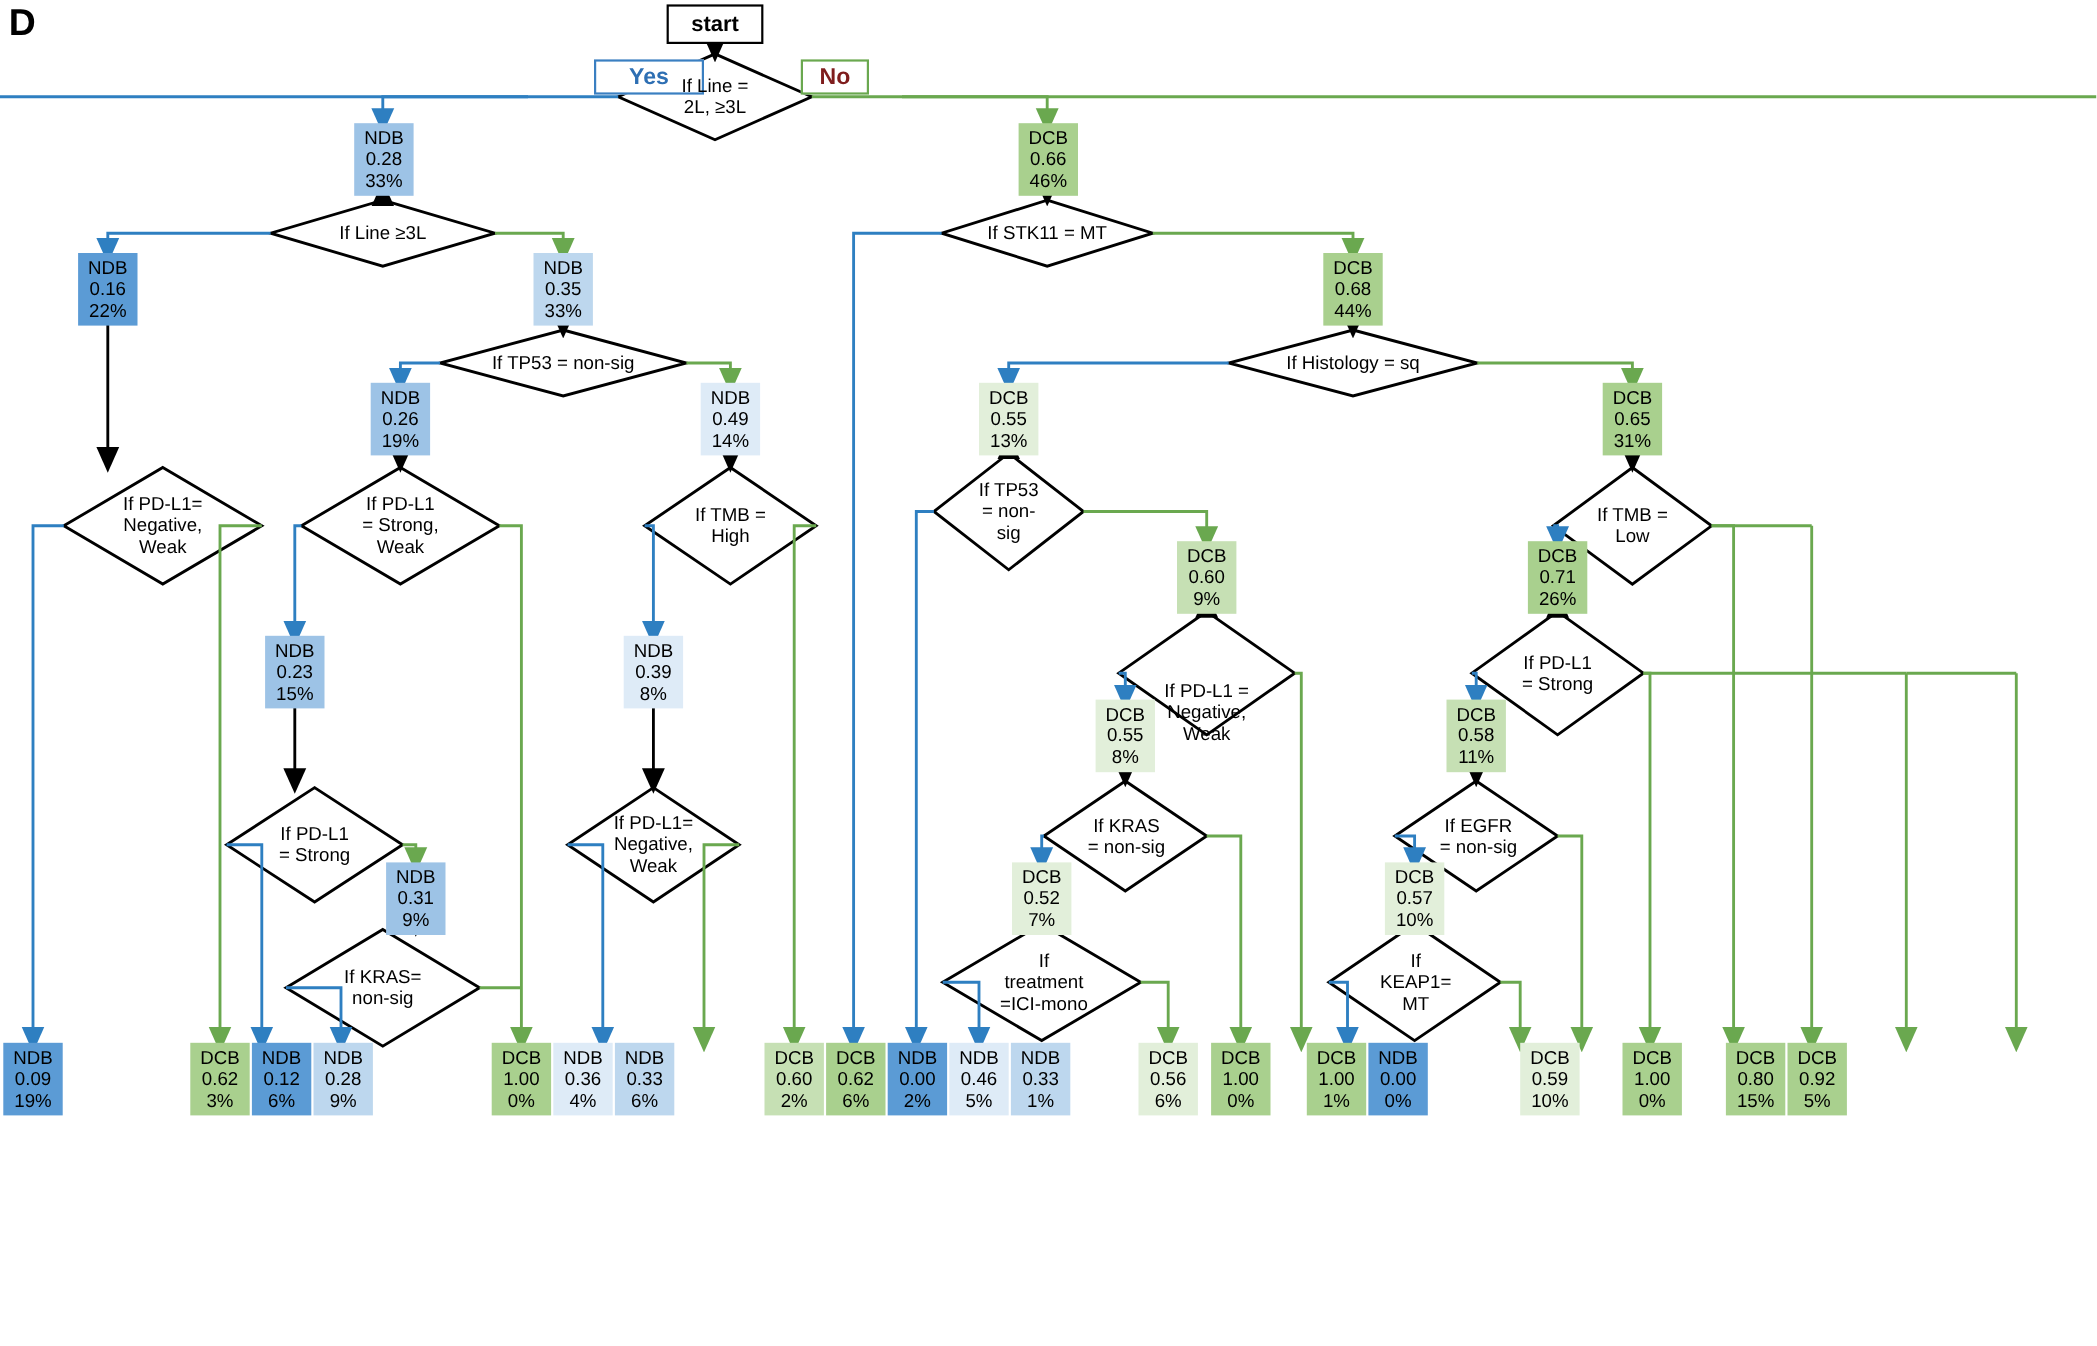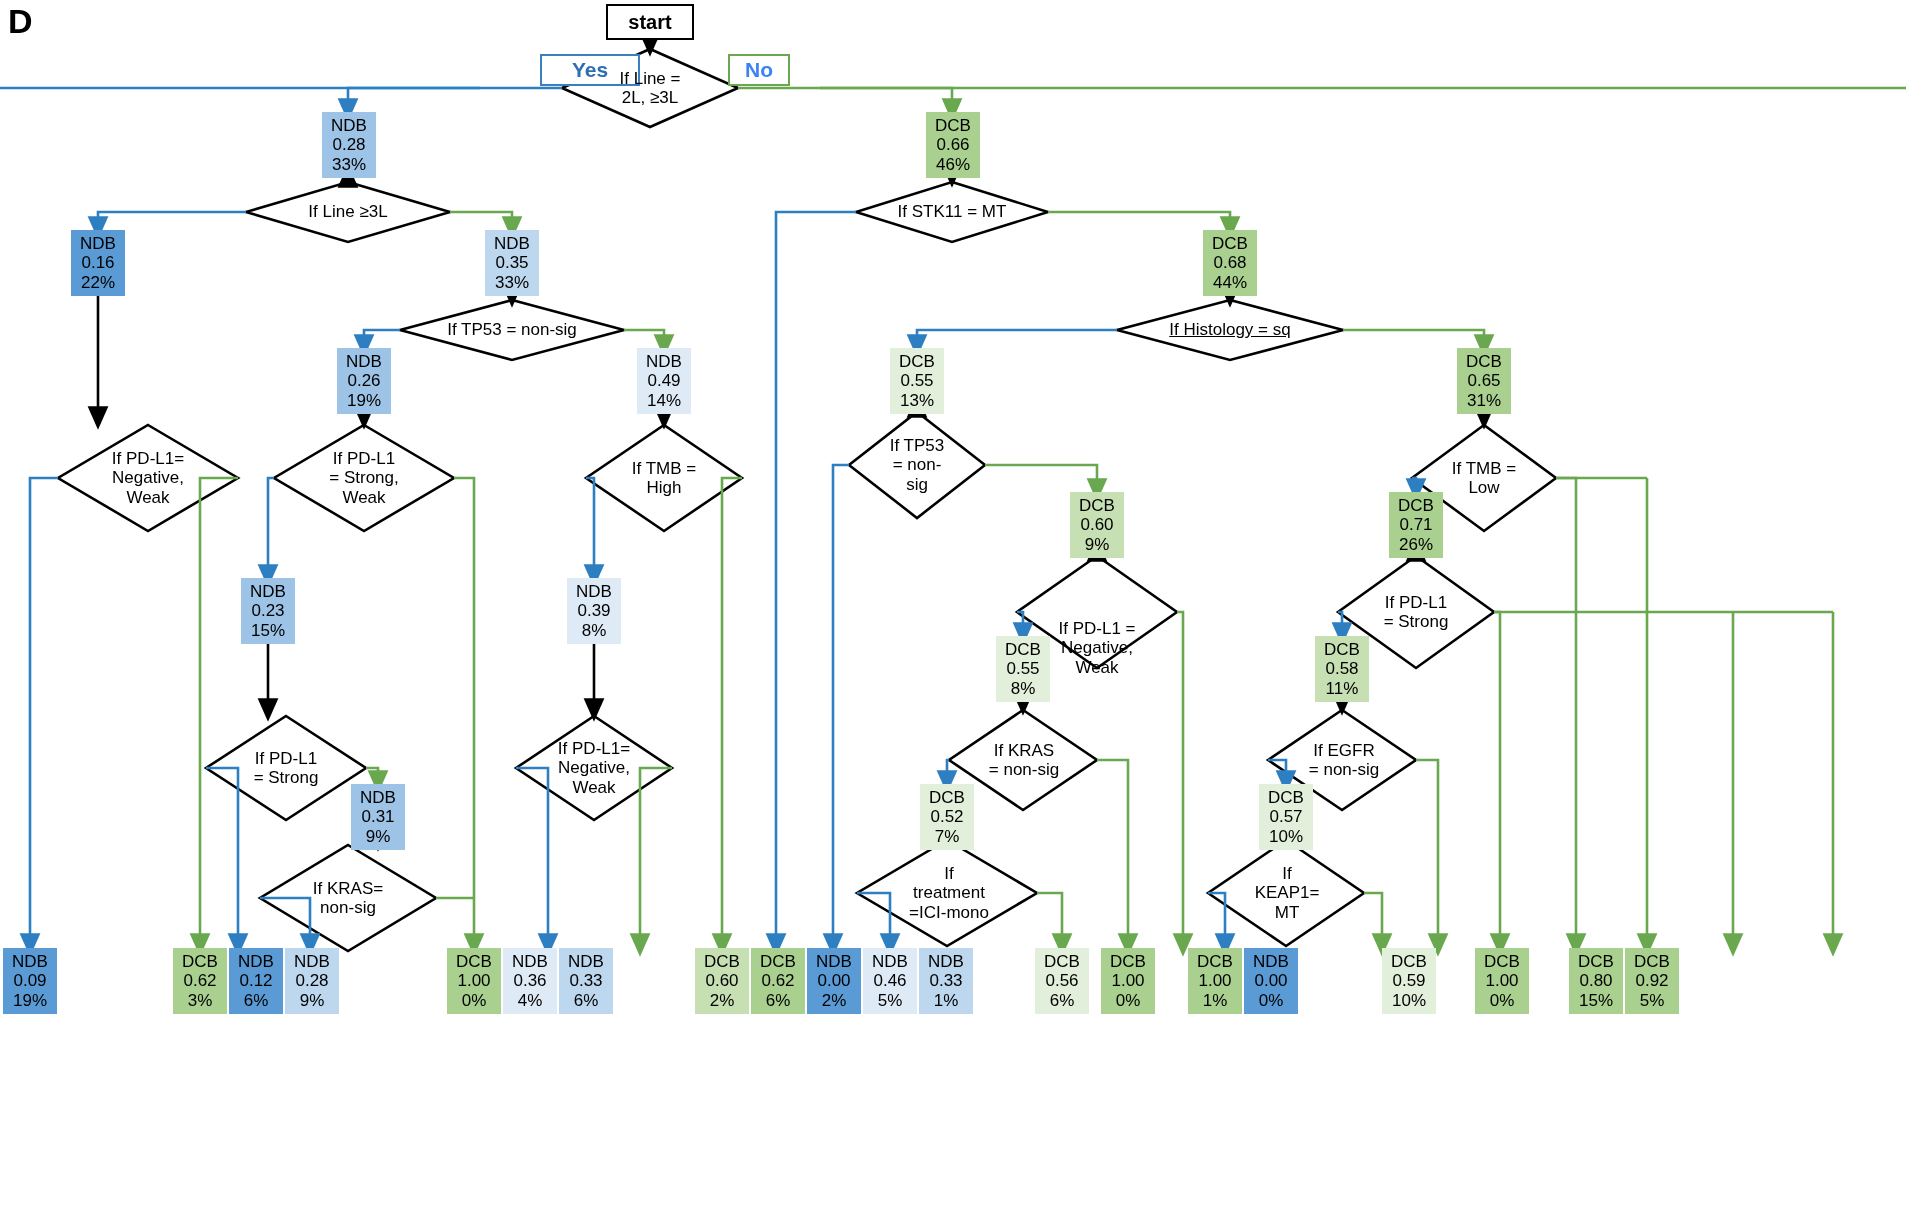--- a/index.html
+++ b/index.html
@@ -30,21 +30,21 @@
     display: flex; align-items: center; justify-content: center;
     font-size: 20px; font-weight: bold; color: #000;
   }
   .legendbox {
     position: absolute; box-sizing: border-box;
     display: flex; align-items: center; justify-content: center;
     font-size: 21px; font-weight: bold;
     background: #fff;
   }
   .legend-yes { border: 2px solid #3a7fc1; color: #2e6fb3; }
-  .legend-no { border: 2px solid #6aa84f; color: #3b82f6; text-align: center; }
+  .legend-no { border: 2px solid #6aa84f; color: #7f1d1d; text-align: center; }
   .diamond-label {
     position: absolute; box-sizing: border-box;
     display: flex; align-items: center; justify-content: center;
     font-size: 17px; line-height: 1.12; color: #000000;
     text-align: center; pointer-events: none;
   }
 </style>
 </head>
 <body>
 
@@ -234,21 +234,21 @@
     </div>
   <div class="diamond-label" style="left:276px; top:198px; width:144px; height:28px;">
     <span>If Line ≥3L</span>
     </div>
   <div class="diamond-label" style="left:878px; top:198px; width:148px; height:28px;">
     <span>If STK11 = MT</span>
     </div>
   <div class="diamond-label" style="left:424px; top:316px; width:176px; height:28px;">
     <span>If TP53 = non-sig</span>
     </div>
-  <div class="diamond-label" style="left:1144px; top:316px; width:172px; height:28px;text-decoration:underline;">
+  <div class="diamond-label" style="left:1144px; top:316px; width:172px; height:28px;">
     <span>If Histology = sq</span>
     </div>
   <div class="diamond-label" style="left:86px; top:442px; width:124px; height:72px;">
     <span>If PD-L1=<br>Negative,<br>Weak</span>
     </div>
   <div class="diamond-label" style="left:302px; top:442px; width:124px; height:72px;">
     <span>If PD-L1<br>= Strong,<br>Weak</span>
     </div>
   <div class="diamond-label" style="left:610px; top:450px; width:108px; height:56px;">
     <span>If TMB =<br>High</span>

